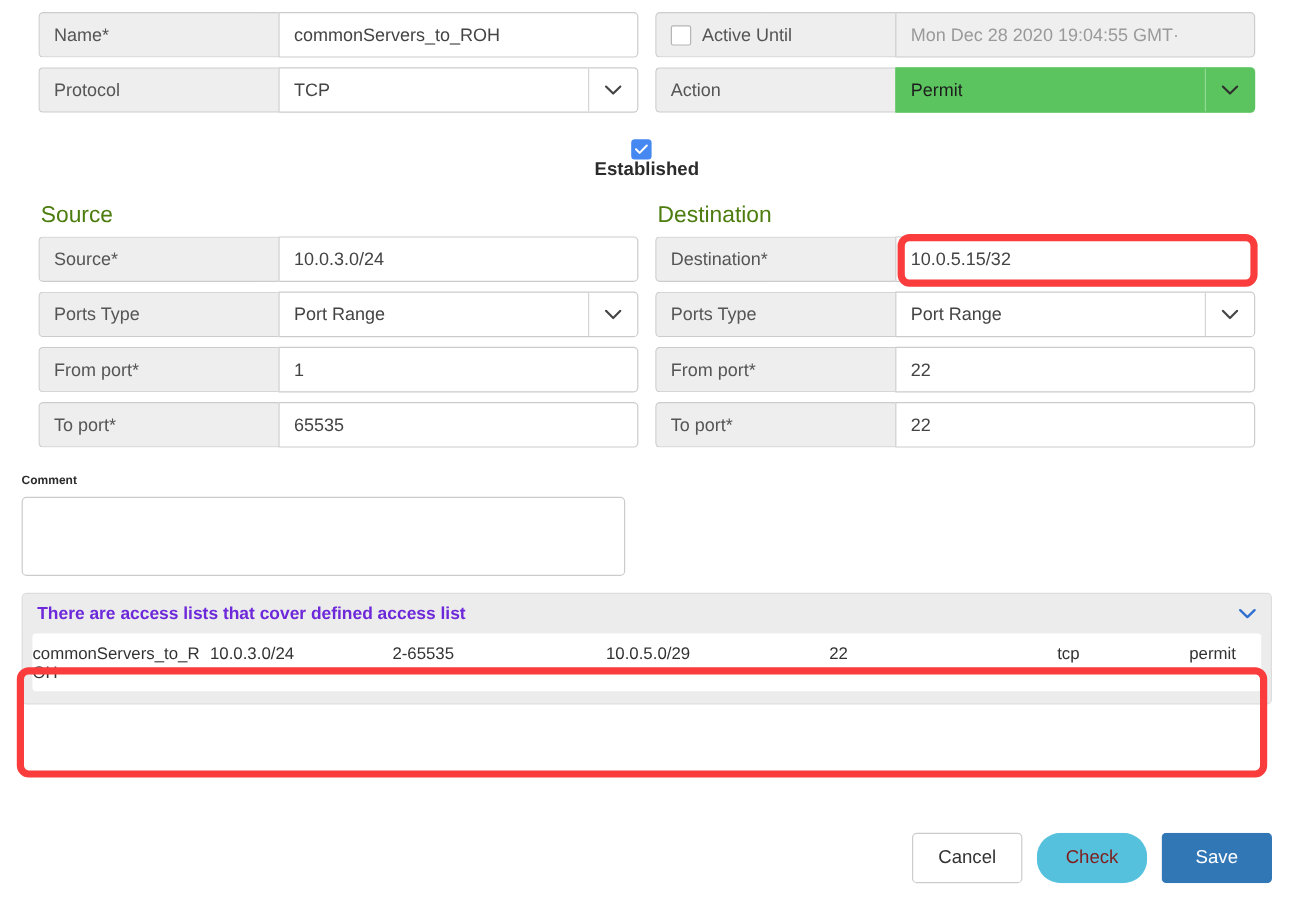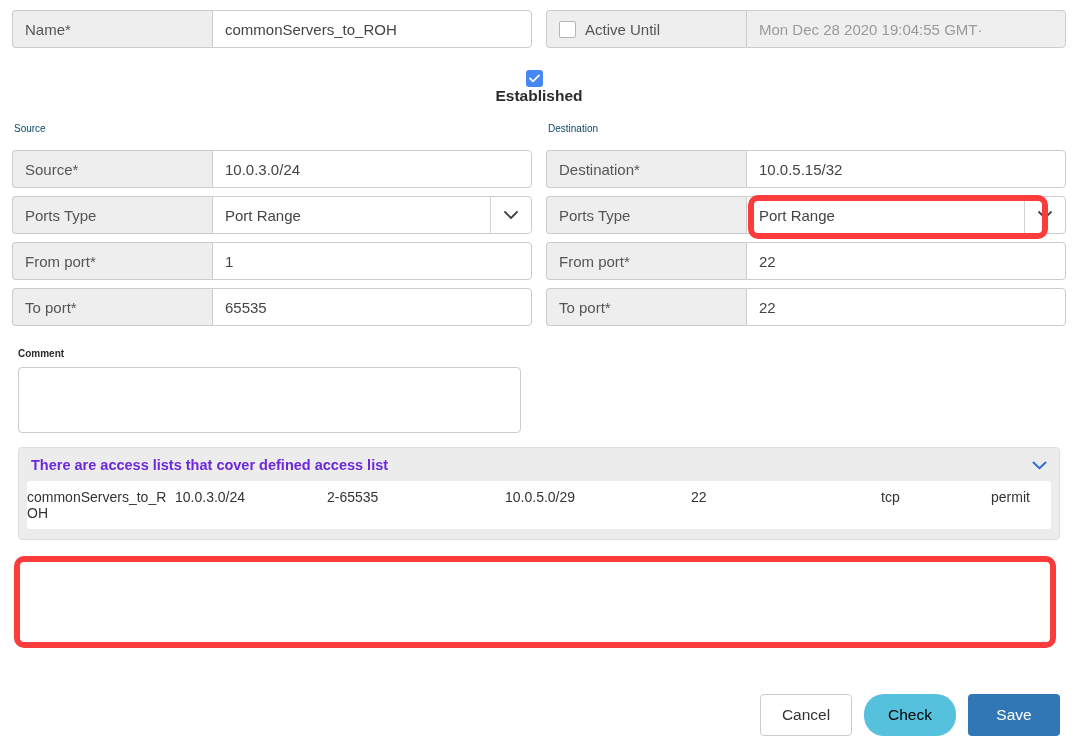--- a/index.html
+++ b/index.html
@@ -23,21 +23,21 @@
     width: 1078px;
     height: 754px;
     box-sizing: border-box;
     padding: 0;
   }
 
   
   .cols {
     display: flex;
     gap: 14px;
-    padding: 0 12px;
+    padding: 0 32px;
     box-sizing: border-box;
   }
   .col {
     flex: 1 1 0;
     min-width: 0;
   }
 
   
   .ig {
     display: flex;
@@ -131,23 +131,23 @@
     flex: 0 0 auto;
   }
   .established .lbl {
     font-weight: bold;
     font-size: 15.5px;
     color: #2b2b2b;
   }
 
   
   .sect-h {
-    font-size: 10px;
-    color: #0c4a6e;
-    margin: 0 0 16px 2px;
+    font-size: 19px;
+    color: #4d7c0f;
+    margin: 0 0 6px 2px;
   }
 
   
   .comment-wrap { padding: 14px 18px 0 18px; }
   .comment-h {
     font-weight: bold;
     font-size: 10px;
     color: #2b2b2b;
     margin-bottom: 8px;
   }
@@ -227,21 +227,21 @@
     border: 1px solid transparent;
     white-space: nowrap;
   }
   .btn-cancel {
     background: #ffffff;
     border-color: #cccccc;
     color: #333333;
   }
   .btn-check {
     background: #56c1dc;
-    color: #000000;
+    color: #7f1d1d;
     border-radius: 20px;
   }
   .btn-save {
     background: #3277b5;
     color: #ffffff;
   }
 
   
   .anno {
     position: absolute;
@@ -270,20 +270,48 @@
       <div class="ig">
         <div class="ig-label w-lbl">
           <span class="cb-sm"></span>
           <span>Active Until</span>
         </div>
         <div class="ig-field muted">Mon Dec 28 2020 19:04:55 GMT·</div>
       </div>
     </div>
   </div>
 
+  <div class="cols">
+    <div class="col">
+      <div class="ig">
+        <div class="ig-label w-lbl">Protocol</div>
+        <div class="ig-field select">
+          <span class="sel-text">TCP</span>
+          <span class="sel-caret caret">
+            <svg width="14" height="9" viewBox="0 0 14 9">
+                <path d="M1 1 L7 7 L13 1" stroke="#444" stroke-width="1.8" fill="none" stroke-linecap="round" stroke-linejoin="round"></path>
+              </svg>
+          </span>
+        </div>
+      </div>
+    </div>
+    <div class="col">
+      <div class="ig">
+        <div class="ig-label w-lbl">Action</div>
+        <div class="ig-field select green">
+          <span class="sel-text">Permit</span>
+          <span class="sel-caret caret">
+            <svg width="14" height="9" viewBox="0 0 14 9">
+                <path d="M1 1 L7 7 L13 1" stroke="#2f2f2f" stroke-width="1.8" fill="none" stroke-linecap="round" stroke-linejoin="round"></path>
+              </svg>
+          </span>
+        </div>
+      </div>
+    </div>
+  </div>
 
   <div class="established">
     <span class="cb-blue">
       <svg width="11" height="9" viewBox="0 0 11 9">
           <path d="M1 4.4 L4 7.4 L10 1.3" stroke="#ffffff" stroke-width="1.7" fill="none" stroke-linecap="round" stroke-linejoin="round"></path>
         </svg>
     </span>
     <span class="lbl">Established</span>
   </div>
 

